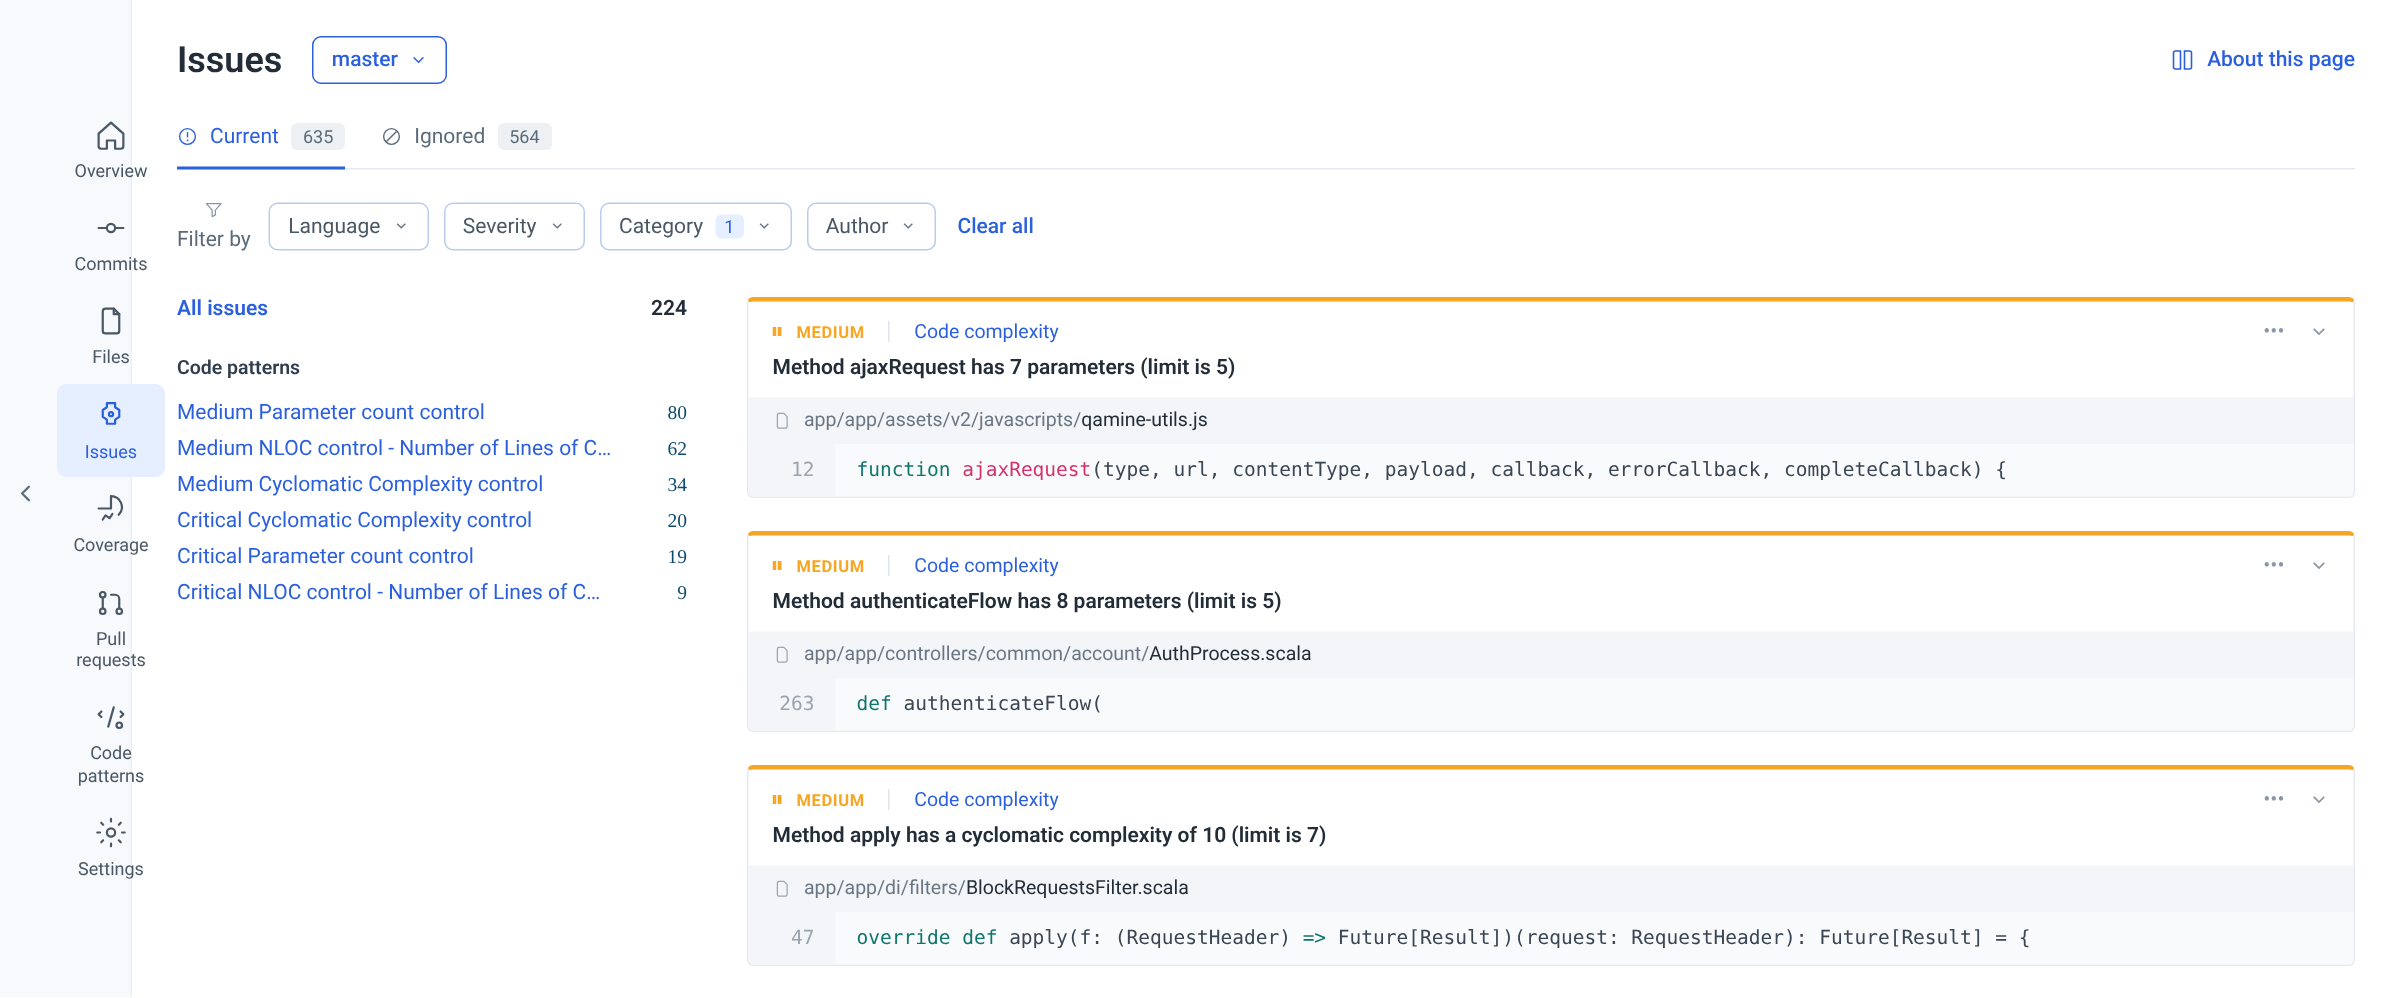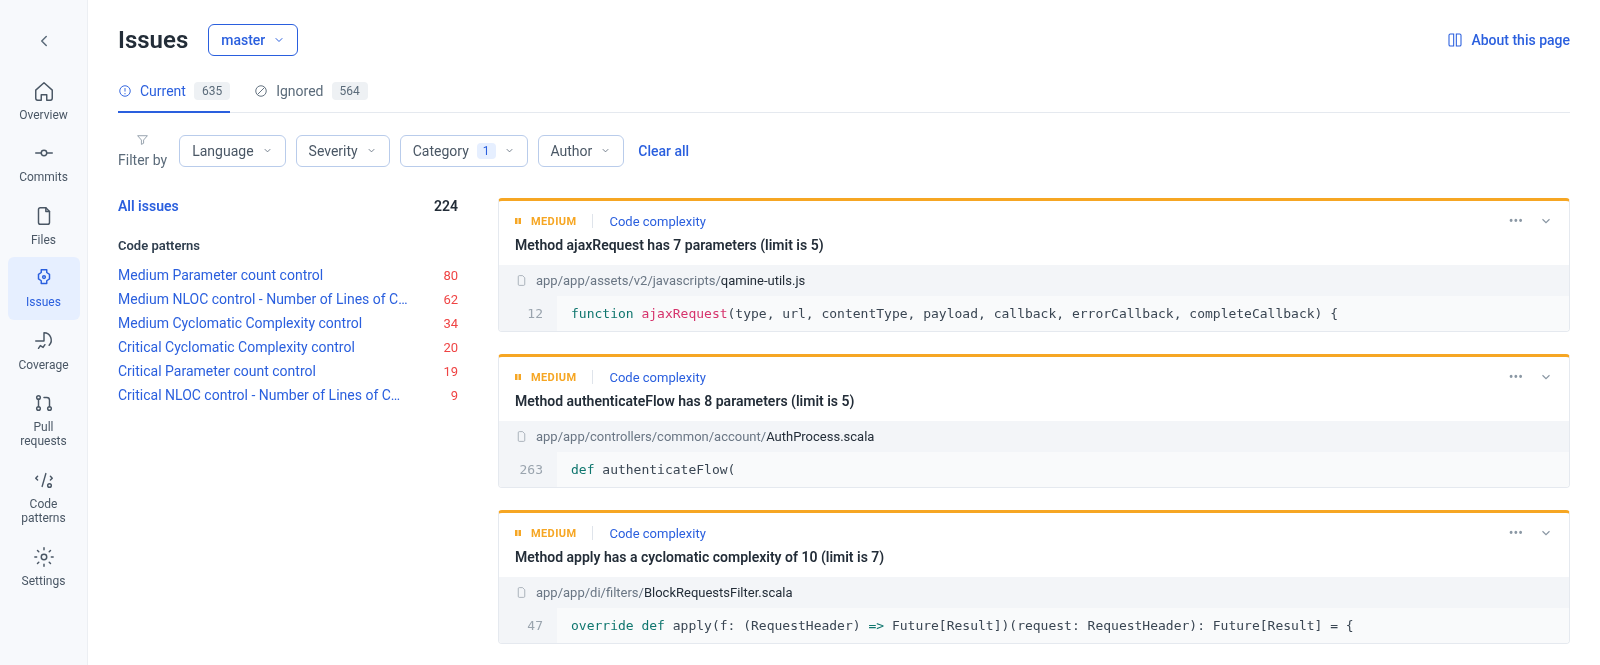--- a/index.html
+++ b/index.html
@@ -1,18 +1,18 @@
 <!DOCTYPE html>
 <html><head>
 <meta charset="utf-8">
 <style>
 * { box-sizing: border-box; margin: 0; padding: 0; }
 body { font-family: -apple-system, BlinkMacSystemFont, "Segoe UI", Roboto, sans-serif; font-size: 14px; color: #2f3e4e; background: #fff; }
 .app { display: flex; height: 665px; width: 1600px; overflow: hidden; }
-.sidebar { width: 88px; background: #f7f9fc; border-right: 1px solid #eceff3; display: flex; flex-direction: column; align-items: center; padding: 24px 0; gap: 4px; }
+.sidebar { width: 88px; background: #f7f9fc; border-right: 1px solid #eceff3; display: flex; flex-direction: row; align-items: center; padding: 24px 0; gap: 4px; }
 .sidebar .back { padding: 8px; color: #5b6b7a; margin-bottom: 8px; cursor: pointer; }
 .navitem { width: 72px; display: flex; flex-direction: column; align-items: center; gap: 6px; padding: 10px 4px; color: #4a5765; font-size: 12px; cursor: pointer; border-radius: 6px; }
 .navitem.active { background: #e6efff; color: #2a5fde; }
 .navitem svg { stroke: currentColor; fill: none; stroke-width: 1.6; }
 .navitem .label { font-size: 12px; text-align: center; line-height: 1.2; }
 .main { flex: 1; padding: 24px 30px 0 30px; overflow: auto; }
 .header { display: flex; align-items: center; justify-content: space-between; }
 .header-left { display: flex; align-items: center; gap: 20px; }
 .page-title { font-size: 24px; font-weight: 600; color: #232d38; }
 .branch-select { display: inline-flex; align-items: center; gap: 8px; border: 1.5px solid #2a5fde; border-radius: 6px; padding: 7px 12px; color: #2a5fde; font-weight: 500; cursor: pointer; }
@@ -28,21 +28,21 @@
 .fcount { background: #e6efff; color: #2a5fde; border-radius: 4px; padding: 1px 6px; font-size: 12px; }
 .clear { color: #2a5fde; cursor: pointer; font-weight: 500; margin-left: 4px; }
 .content { display: flex; gap: 40px; margin-top: 30px; }
 .leftcol { width: 340px; flex-shrink: 0; }
 .allrow { display: flex; justify-content: space-between; align-items: center; margin-bottom: 24px; }
 .allrow a { color: #2a5fde; font-weight: 600; }
 .allrow .cnt { font-weight: 600; color: #232d38; }
 .cp-head { color: #2f3e4e; font-weight: 600; font-size: 13px; margin-bottom: 14px; }
 .cp-item { display: flex; justify-content: space-between; align-items: center; margin-bottom: 8px; font-size: 14px; }
 .cp-item a { color: #2a5fde; max-width: 290px; white-space: nowrap; overflow: hidden; text-overflow: ellipsis; cursor: pointer; }
-.cp-item .n { color: #ef4444; font-size: 13px; }
+.cp-item .n { color: #0c4a6e; font-size: 13px; font-family: Liberation Serif, serif; }
 .rightcol { flex: 1; display: flex; flex-direction: column; gap: 22px; }
 .issue { border: 1px solid #e5e9ef; border-top: 3px solid #f6a623; border-radius: 4px; overflow: hidden; }
 .issue-head { display: flex; align-items: center; gap: 16px; padding: 12px 16px 0 16px; }
 .issue-head .sev { display: inline-flex; align-items: center; gap: 6px; color: #f6a623; font-size: 11px; font-weight: 700; letter-spacing: 0.4px; }
 .issue-head .divider { width: 1px; height: 14px; background: #dfe4eb; }
 .issue-head .cat { color: #2a5fde; font-size: 13px; }
 .issue-head .spacer { flex: 1; }
 .issue-head .more, .issue-head .chev { color: #8a97a4; cursor: pointer; }
 .issue-title { padding: 8px 16px 12px 16px; font-weight: 600; color: #232d38; }
 .fileline { background: #f3f5f8; padding: 8px 16px; display: flex; align-items: center; gap: 8px; font-size: 13px; color: #6a7684; }

